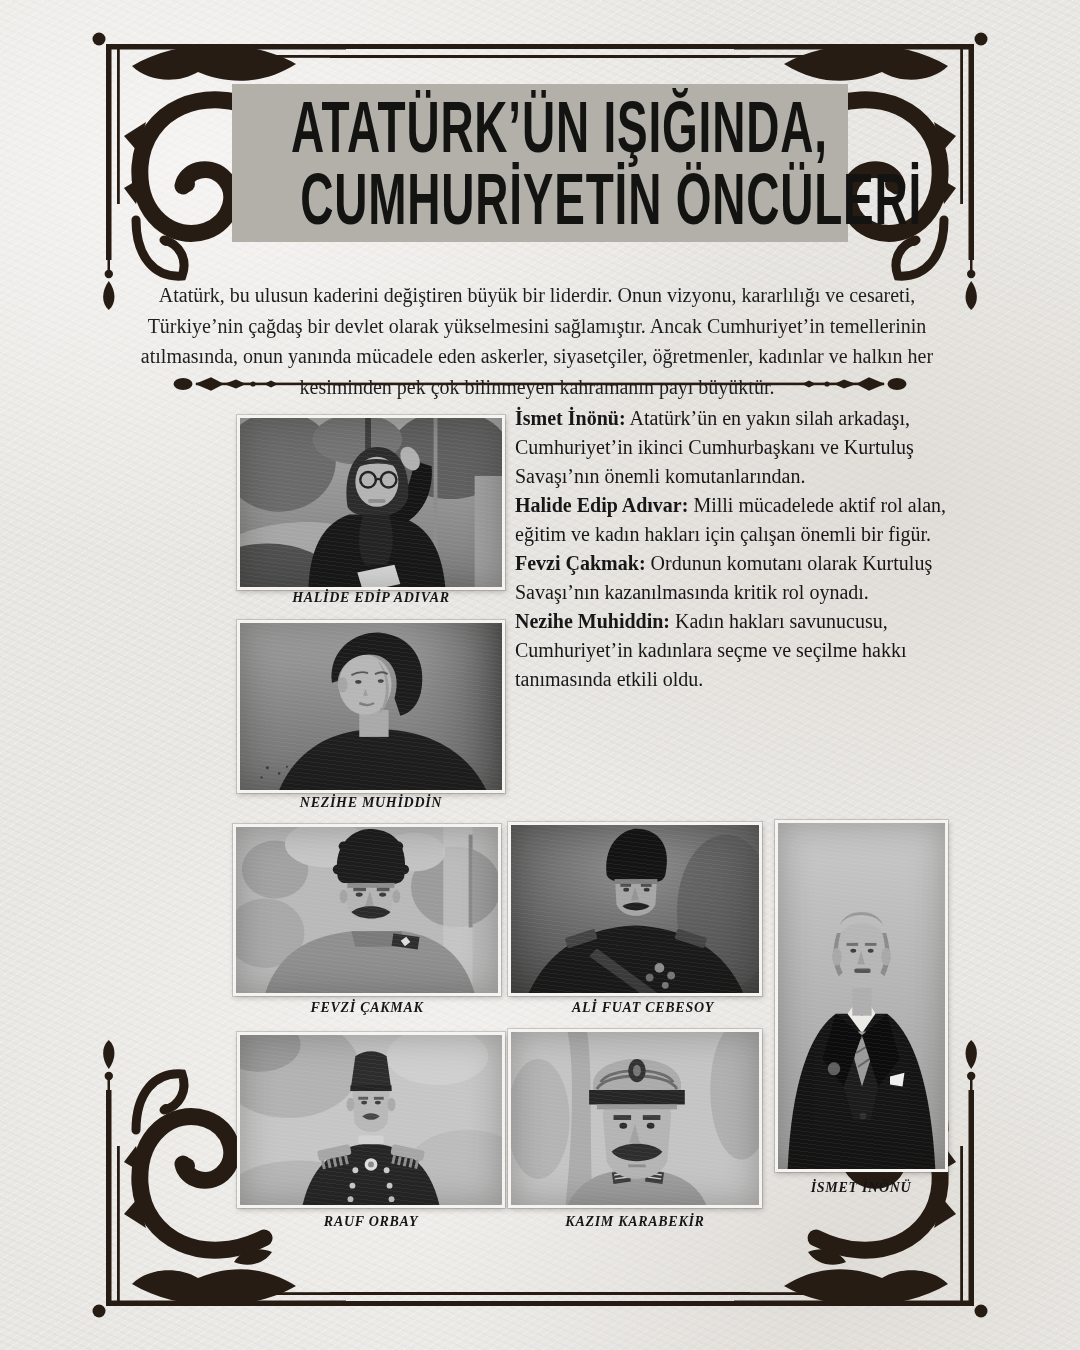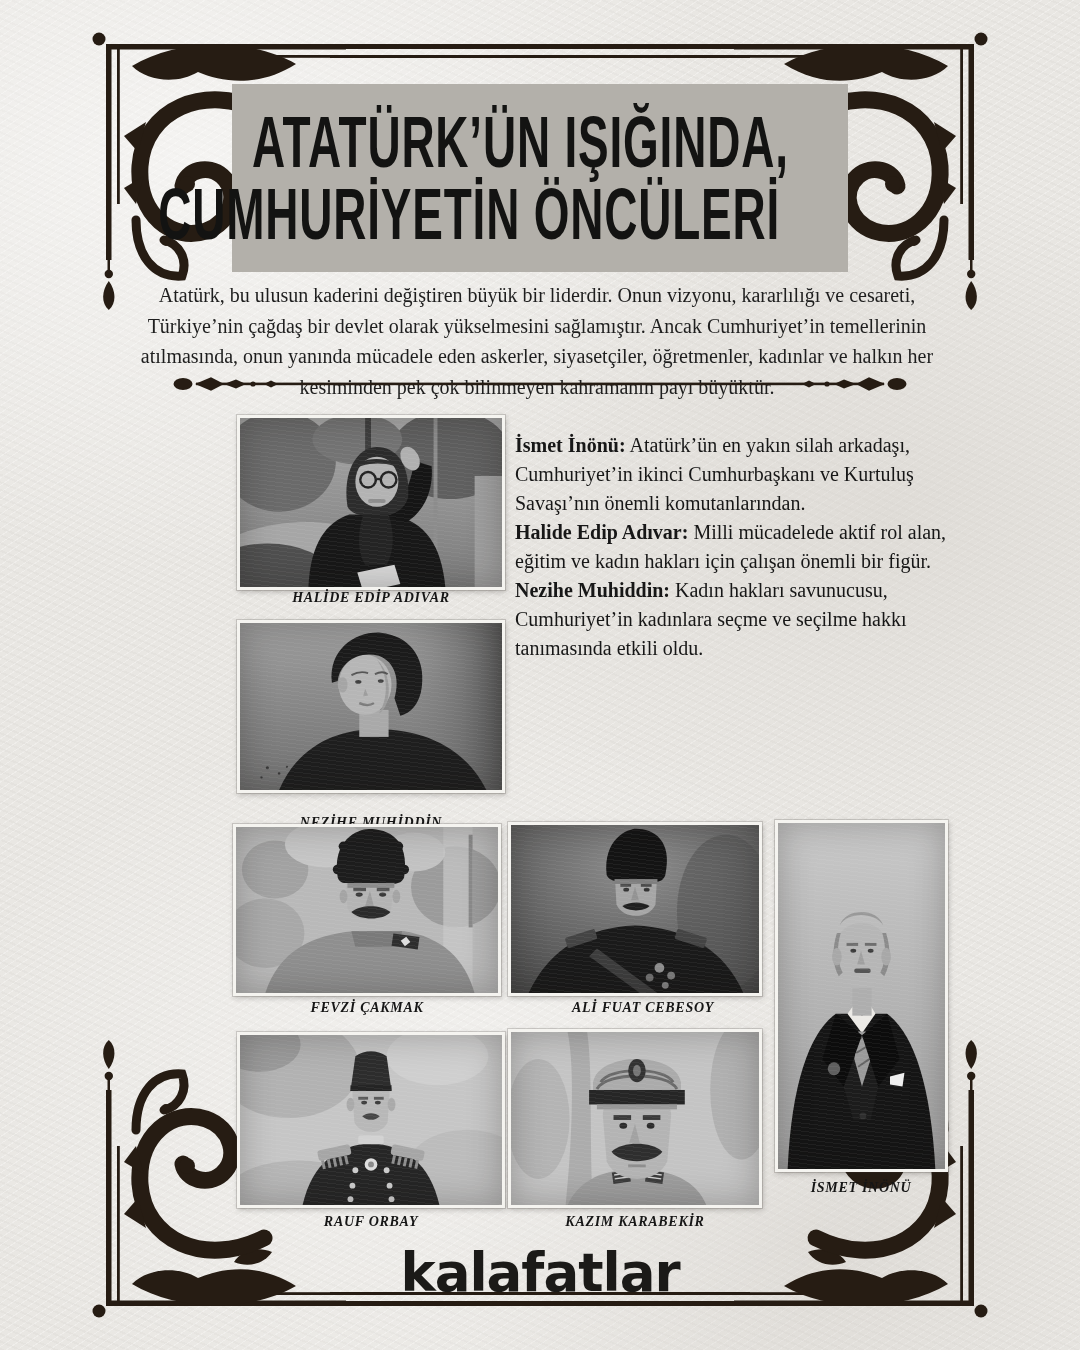--- a/index.html
+++ b/index.html
@@ -23,22 +23,22 @@
   .corner.tr{left:734px;top:24px;transform:scaleX(-1);}
   .corner.bl{left:86px;top:1026px;transform:scaleY(-1);}
   .corner.br{left:734px;top:1026px;transform:scale(-1,-1);}
   .rule{position:absolute;background:#261c13;}
   .rule-top-main{left:300px;top:44px;width:480px;height:5px;}
   .rule-top-thin{left:330px;top:55px;width:420px;height:2.5px;}
   .rule-bot-main{left:300px;top:1301px;width:480px;height:5px;}
   .rule-bot-thin{left:330px;top:1292px;width:420px;height:2.5px;}
   
   .title-box{
-    left:232px;top:84px;width:616px;height:188px;background:#b3b0aa;
-    display:flex;flex-direction:column;align-items:flex-end;justify-content:center;gap:2px;
+    left:232px;top:84px;width:616px;height:158px;background:#b3b0aa;
+    display:flex;flex-direction:column;align-items:flex-start;justify-content:center;gap:2px;
   }
   .title-line{
     display:block;font-family:"Liberation Sans",sans-serif;font-weight:800;
     font-size:56px;line-height:70px;color:#131312;letter-spacing:1px;white-space:nowrap;
     transform:scale(.82,1.3);
   }
   
   .intro{
     left:137px;top:260px;width:800px;text-align:center;
     font-size:20px;line-height:1.53;color:#1e1e1e;
@@ -55,21 +55,21 @@
     content:"";position:absolute;inset:0;pointer-events:none;
     box-shadow:inset 0 0 34px rgba(20,18,15,.28);
     background:repeating-linear-gradient(7deg, rgba(255,255,255,.05) 0 1px, transparent 1px 4px);
   }
   .caption{
     position:absolute;transform:translateX(-50%);white-space:nowrap;
     font-family:"Liberation Serif",serif;font-style:italic;font-weight:bold;
     font-size:14px;letter-spacing:.7px;color:#161616;
   }
   
-  .bios{left:515px;top:431px;width:456px;font-size:20px;line-height:1.45;color:#171717;}
+  .bios{left:515px;top:404px;width:456px;font-size:20px;line-height:1.45;color:#171717;}
   .bios p{margin:0;}
   .bios b{font-weight:bold;}
   
   .logo{
     left:0;top:1242px;width:1080px;text-align:center;
     font-family:"DejaVu Sans",sans-serif;font-weight:bold;font-size:53px;
     letter-spacing:-1px;color:#1b1a18;
   }
 </style>
 </head>
@@ -201,25 +201,26 @@
       <ellipse cx="121" cy="61" rx="3.2" ry="1.9" fill="#414141"></ellipse>
       <ellipse cx="144" cy="60" rx="3" ry="1.8" fill="#414141"></ellipse>
       <path d="M122,83 q9,4 15,0" stroke="#7a7a7a" stroke-width="2.4" fill="none"></path>
       <path d="M128,68 l3,7 -5,1 Z" fill="#9d9d9d"></path>
       <circle cx="28" cy="150" r="1.6" fill="#3a3a3a"></circle>
         <circle cx="40" cy="156" r="1.3" fill="#3a3a3a"></circle>
       <circle cx="22" cy="160" r="1.2" fill="#3a3a3a"></circle>
         <circle cx="48" cy="149" r="1.1" fill="#3a3a3a"></circle>
     </svg>
   </div>
-  <div class="caption" style="left:371px;top:795px;margin-top:20px;">NEZİHE MUHİDDİN</div>
+  <div class="caption" style="left:371px;top:795px;">NEZİHE MUHİDDİN</div>
 
   <div class="abs bios">
     <p><b>İsmet İnönü:</b><span> Atatürk’ün en yakın silah arkadaşı, Cumhuriyet’in ikinci Cumhurbaşkanı ve Kurtuluş Savaşı’nın önemli komutanlarından.</span></p>
     <p><b>Halide Edip Adıvar:</b><span> Milli mücadelede aktif rol alan, eğitim ve kadın hakları için çalışan önemli bir figür.</span></p>
+    <p><b>Fevzi Çakmak:</b><span> Ordunun komutanı olarak Kurtuluş Savaşı’nın kazanılmasında kritik rol oynadı.</span></p>
     <p><b>Nezihe Muhiddin:</b><span> Kadın hakları savunucusu, Cumhuriyet’in kadınlara seçme ve seçilme hakkı tanımasında etkili oldu.</span></p>
   </div>
 
   <div class="photo" style="left:233px;top:824px;width:268px;height:172px;">
     <svg viewBox="0 0 268 172" preserveAspectRatio="none">
       <rect width="268" height="172" fill="#b9b9b9"></rect>
       <ellipse cx="40" cy="44" rx="34" ry="30" fill="#a2a2a2"></ellipse>
       <ellipse cx="92" cy="18" rx="42" ry="24" fill="#c6c6c6"></ellipse>
       <ellipse cx="225" cy="62" rx="46" ry="42" fill="#9b9b9b"></ellipse>
       <ellipse cx="182" cy="26" rx="32" ry="20" fill="#c2c2c2"></ellipse>
@@ -397,15 +398,14 @@
         <rect x="135" y="86" width="18" height="5" fill="#3a3a3a"></rect>
       <ellipse cx="115" cy="97" rx="4" ry="3" fill="#2c2c2c"></ellipse>
         <ellipse cx="143" cy="97" rx="4" ry="3" fill="#2c2c2c"></ellipse>
       <path d="M127,95 L132,115 L121,115 Z" fill="#a2a2a2"></path>
       <path d="M103,124 C114,113 144,113 155,124 C146,137 112,137 103,124 Z" fill="#2e2e2e"></path>
       <rect x="120" y="137" width="18" height="3" fill="#8e8e8e"></rect>
     </svg>
   </div>
   <div class="caption" style="left:635px;top:1214px;">KAZIM KARABEKİR</div>
 
-  <div class="abs logo">kalafatlar</div>
 
 </div>
 
 </body></html>

